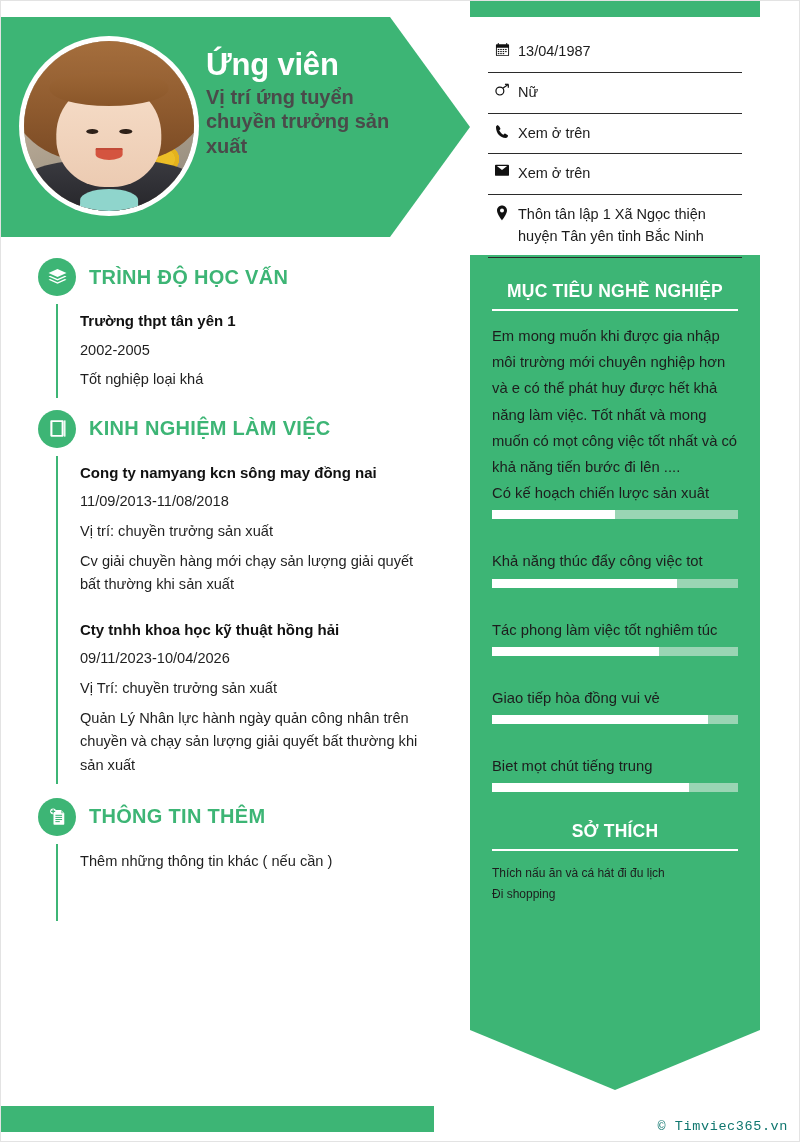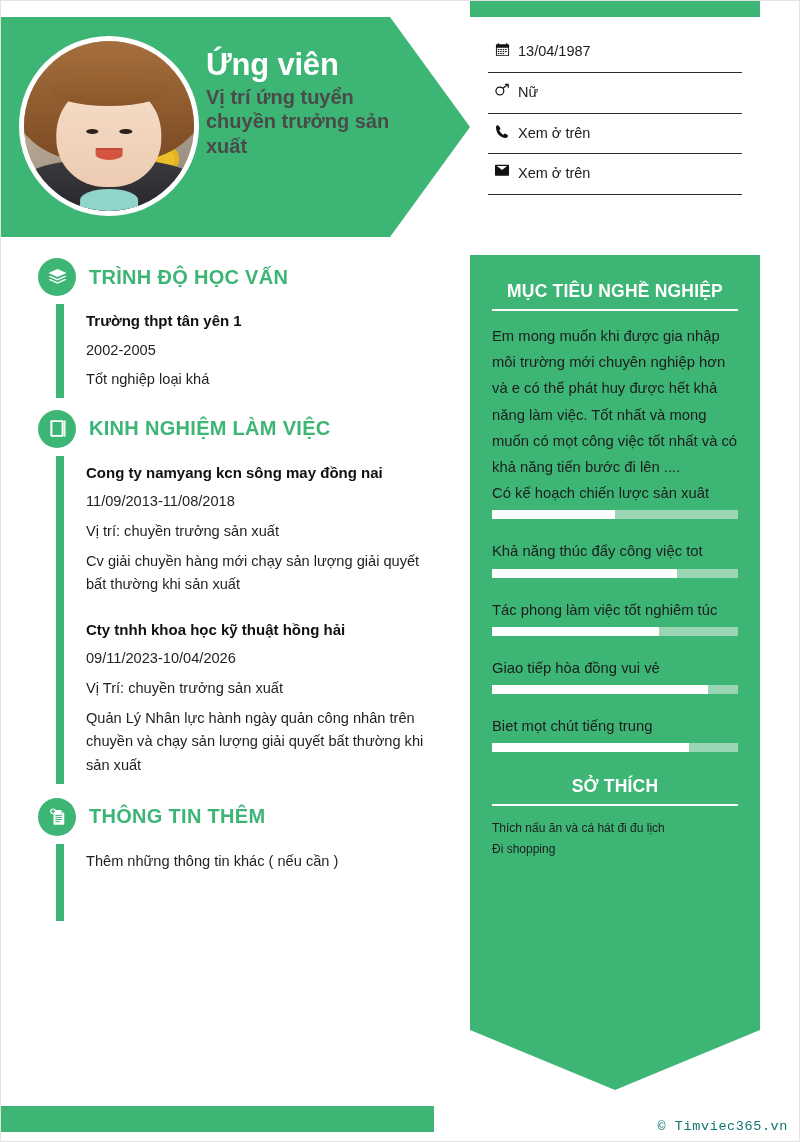--- a/index.html
+++ b/index.html
@@ -150,21 +150,21 @@
     padding-bottom: 7px;
     border-bottom: 2.5px solid #ffffff;
     margin-bottom: 12px;
   }
   .rp-title.spaced { margin-top: 24px; }
   .rp-body {
     color: #1d1d1d;
     font-size: 14.8px;
     line-height: 1.77;
   }
-  .skill { margin-bottom: 19px; }
+  .skill { margin-bottom: 29px; }
   .skill-name {
     color: #1d1d1d;
     font-size: 14.8px;
     line-height: 1.77;
     margin-bottom: 4px;
   }
   .bar {
     height: 9px;
     background: #9ad5b4;
     position: relative;
@@ -201,21 +201,21 @@
   }
   .sec-icon svg { display:block; }
   .sec-title {
     color: #3DB575;
     font-size: 20px;
     font-weight: bold;
     letter-spacing: 0.3px;
   }
   .sec-body {
     margin-left: 56px;
-    border-left: 8px solid #ef4444;
+    border-left: 2px solid #ef4444;
     padding: 6px 0 6px 22px;
     width: 374px;
   }
   .sec-body.tall { padding-bottom: 48px; }
   .item { margin-bottom: 16px; }
   .item:last-child { margin-bottom: 0; }
   .it-title {
     font-size: 15px; font-weight: bold; color: #111;
     line-height: 1.5; margin-bottom: 6px;
   }
@@ -336,20 +336,28 @@
 
     <div class="contact-row">
       <span class="c-ico">
         <svg width="16" height="13" viewBox="0 0 16 13" fill="currentColor">
           <path d="M1 1.6C1 1.1 1.4.7 1.9.7h12.2c.5 0 .9.4.9.9v9.3c0 .5-.4.9-.9.9H1.9c-.5 0-.9-.4-.9-.9V1.6zm1.9.4 5.1 4 5.1-4H2.9z"></path>
         </svg>
       </span>
       <span class="c-txt">Xem ở trên</span>
     </div>
 
+    <div class="contact-row">
+      <span class="c-ico">
+        <svg width="12" height="16" viewBox="0 0 12 16" fill="currentColor">
+          <path d="M6 .6C3.2.6 1 2.8 1 5.6c0 3.6 5 9.8 5 9.8s5-6.2 5-9.8C11 2.8 8.8.6 6 .6zm0 6.9a2 2 0 1 1 0-4 2 2 0 0 1 0 4z"></path>
+        </svg>
+      </span>
+      <span class="c-txt">Thôn tân lập 1 Xã Ngọc thiện huyện Tân yên tỉnh Bắc Ninh</span>
+    </div>
 
   </div>
 
   <div class="right-panel" style="background: rgb(61, 181, 117);">
 
     <div class="rp-title">MỤC TIÊU NGHỀ NGHIỆP</div>
     <div class="rp-body">Em mong muốn khi được gia nhập môi trường mới chuyên nghiệp hơn và e có thể phát huy được hết khả năng làm việc. Tốt nhất và mong muốn có mọt công việc tốt nhất và có khả năng tiến bước đi lên ....</div>
 
 
     <div class="skill">

